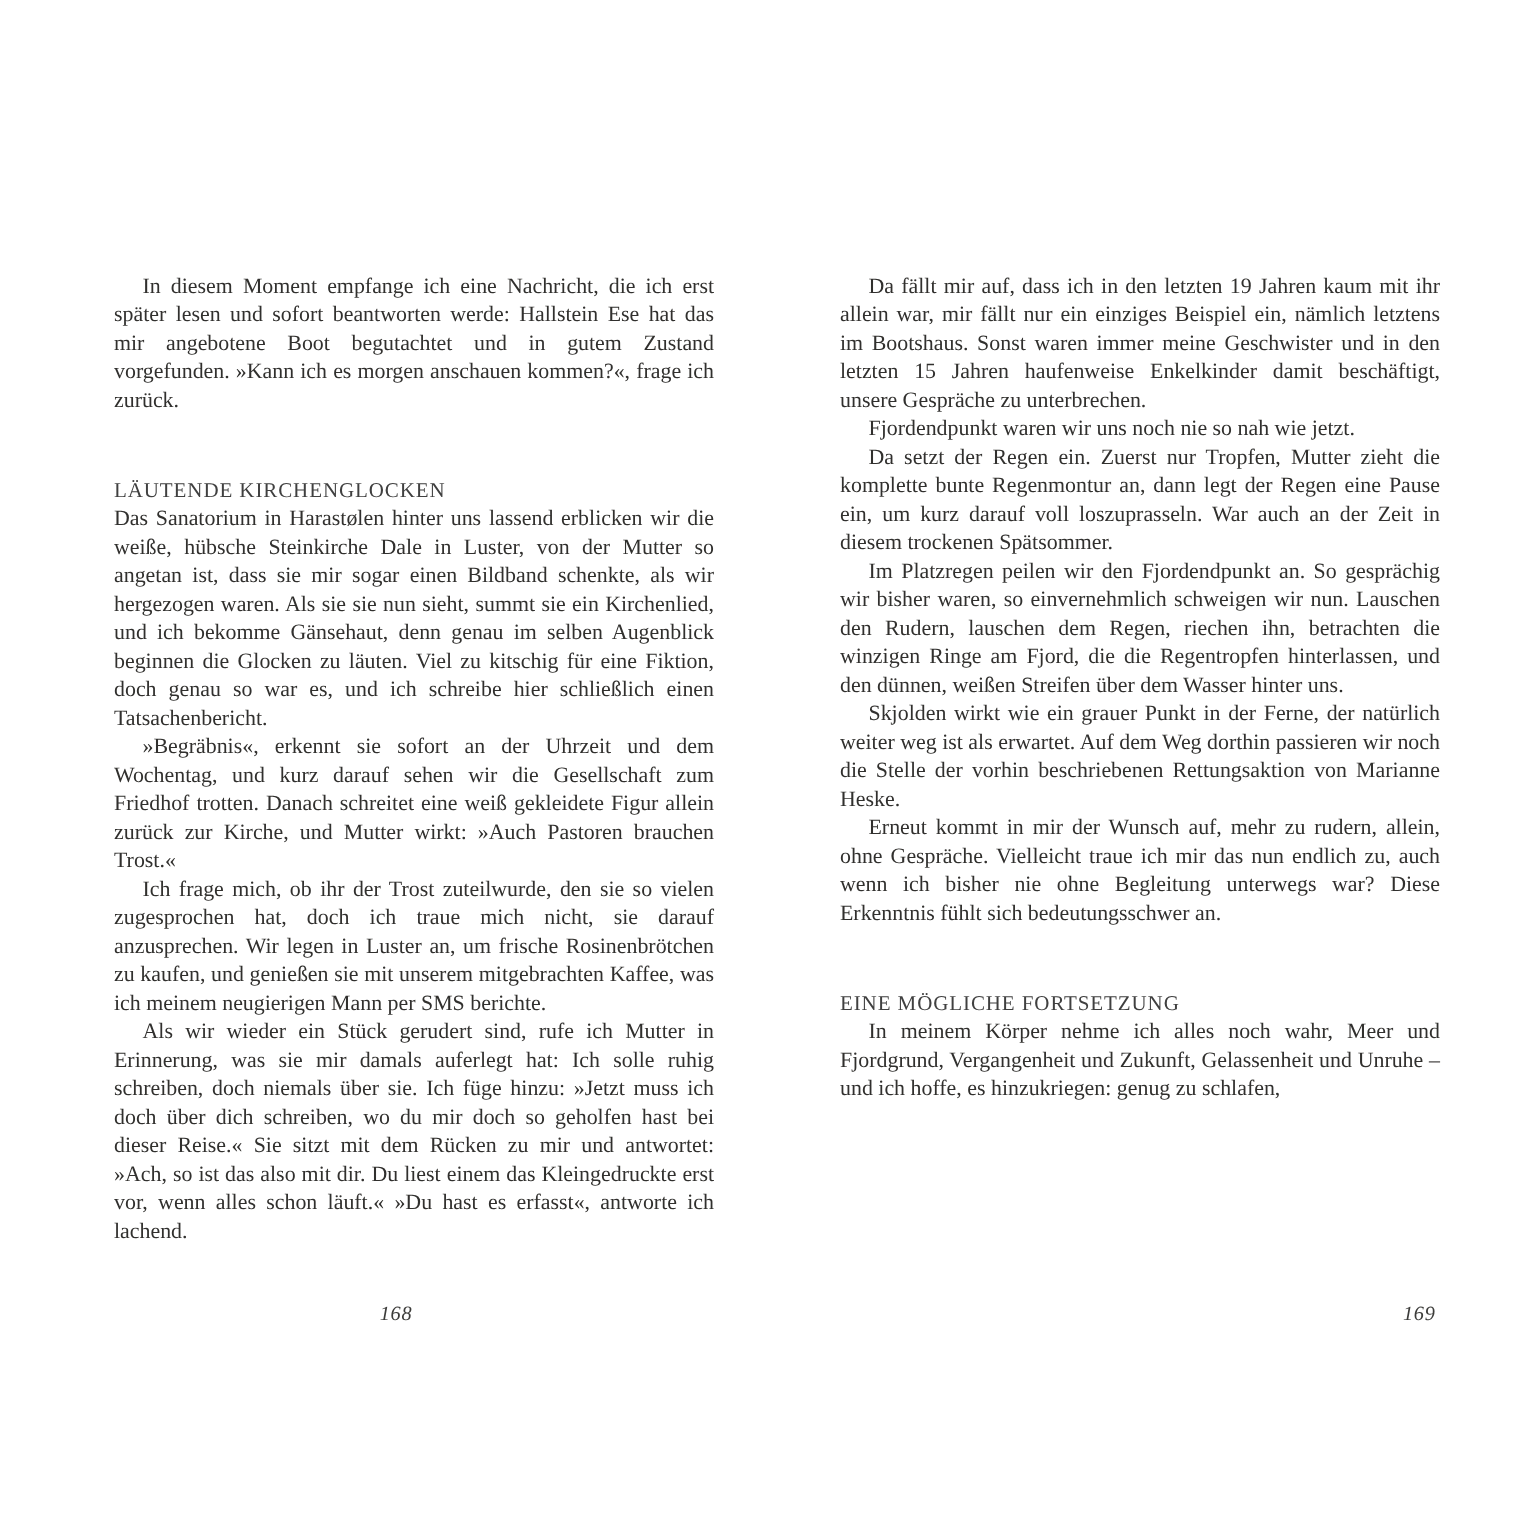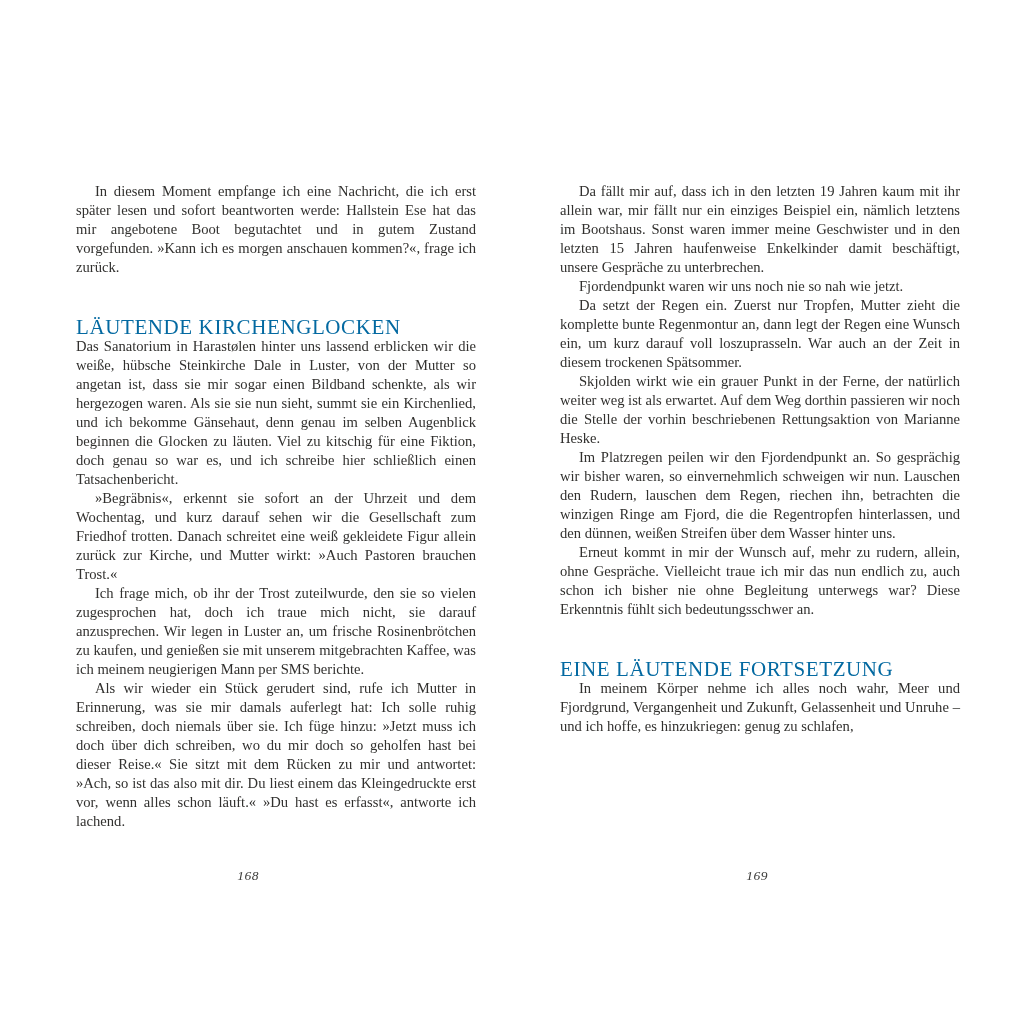--- a/index.html
+++ b/index.html
@@ -34,38 +34,38 @@
   .col-right { left: 560px; }
   .text-column p {
     margin: 0;
     padding: 0;
   }
   .text-column p.indent {
     text-indent: 19px;
   }
   .section-heading {
     margin: 41px 0 0 0;
-    font-size: 21px;
+    font-size: 14px;
     font-weight: 400;
     letter-spacing: 0.6px;
-    color: #0369a1;
+    color: #404040;
     line-height: 19px;
   }
   .page-number {
     position: absolute;
     top: 868px;
     width: 400px;
     text-align: center;
     font-style: italic;
     font-size: 13.5px;
     color: #3c3c3a;
     letter-spacing: 0.5px;
   }
-  .pn-left  { left: 48px; font-style: italic;  }
-  .pn-right { left: 557px; }
+  .pn-left  { left: 64px; font-style: italic;  }
+  .pn-right { left: 557px; text-align: right; }
 </style>
 </head>
 <body>
 
 <main class="spread">
 
   <section>
     <div class="text-column col-left" lang="de">
       <p class="indent">In diesem Moment empfange ich eine Nachricht, die ich erst später lesen und sofort beantworten werde: Hallstein Ese hat das mir angebotene Boot begutachtet und in gutem Zustand vorgefunden. »Kann ich es morgen anschauen kommen?«, frage ich zurück.</p>
       <h2 class="section-heading">LÄUTENDE KIRCHENGLOCKEN</h2>
@@ -74,23 +74,23 @@
       <p class="indent">Ich frage mich, ob ihr der Trost zuteilwurde, den sie so vielen zugesprochen hat, doch ich traue mich nicht, sie darauf anzusprechen. Wir legen in Luster an, um frische Rosinenbrötchen zu kaufen, und genießen sie mit unserem mitgebrachten Kaffee, was ich meinem neugierigen Mann per SMS berichte.</p>
       <p class="indent">Als wir wieder ein Stück gerudert sind, rufe ich Mutter in Erinnerung, was sie mir damals auferlegt hat: Ich solle ruhig schreiben, doch niemals über sie. Ich füge hinzu: »Jetzt muss ich doch über dich schreiben, wo du mir doch so geholfen hast bei dieser Reise.« Sie sitzt mit dem Rücken zu mir und antwortet: »Ach, so ist das also mit dir. Du liest einem das Kleingedruckte erst vor, wenn alles schon läuft.« »Du hast es erfasst«, antworte ich lachend.</p>
     </div>
     <div class="page-number pn-left">168</div>
   </section>
 
   <section>
     <div class="text-column col-right" lang="de">
       <p class="indent">Da fällt mir auf, dass ich in den letzten 19 Jahren kaum mit ihr allein war, mir fällt nur ein einziges Beispiel ein, nämlich letztens im Bootshaus. Sonst waren immer meine Geschwister und in den letzten 15 Jahren haufenweise Enkelkinder damit beschäftigt, unsere Gespräche zu unterbrechen.</p>
       <p class="indent">Fjordendpunkt waren wir uns noch nie so nah wie jetzt.</p>
-      <p class="indent">Da setzt der Regen ein. Zuerst nur Tropfen, Mutter zieht die komplette bunte Regenmontur an, dann legt der Regen eine Wunsch ein, um kurz darauf voll loszuprasseln. War auch an der Zeit in diesem trockenen Spätsommer.</p>
+      <p class="indent">Da setzt der Regen ein. Zuerst nur Tropfen, Mutter zieht die komplette bunte Regenmontur an, dann legt der Regen eine Pause ein, um kurz darauf voll loszuprasseln. War auch an der Zeit in diesem trockenen Spätsommer.</p>
+      <p class="indent">Im Platzregen peilen wir den Fjordendpunkt an. So gesprächig wir bisher waren, so einvernehmlich schweigen wir nun. Lauschen den Rudern, lauschen dem Regen, riechen ihn, betrachten die winzigen Ringe am Fjord, die die Regentropfen hinterlassen, und den dünnen, weißen Streifen über dem Wasser hinter uns.</p>
       <p class="indent">Skjolden wirkt wie ein grauer Punkt in der Ferne, der natürlich weiter weg ist als erwartet. Auf dem Weg dorthin passieren wir noch die Stelle der vorhin beschriebenen Rettungsaktion von Marianne Heske.</p>
-      <p class="indent">Im Platzregen peilen wir den Fjordendpunkt an. So gesprächig wir bisher waren, so einvernehmlich schweigen wir nun. Lauschen den Rudern, lauschen dem Regen, riechen ihn, betrachten die winzigen Ringe am Fjord, die die Regentropfen hinterlassen, und den dünnen, weißen Streifen über dem Wasser hinter uns.</p>
-      <p class="indent">Erneut kommt in mir der Wunsch auf, mehr zu rudern, allein, ohne Gespräche. Vielleicht traue ich mir das nun endlich zu, auch schon ich bisher nie ohne Begleitung unterwegs war? Diese Erkenntnis fühlt sich bedeutungsschwer an.</p>
-      <h2 class="section-heading">EINE LÄUTENDE FORTSETZUNG</h2>
+      <p class="indent">Erneut kommt in mir der Wunsch auf, mehr zu rudern, allein, ohne Gespräche. Vielleicht traue ich mir das nun endlich zu, auch wenn ich bisher nie ohne Begleitung unterwegs war? Diese Erkenntnis fühlt sich bedeutungsschwer an.</p>
+      <h2 class="section-heading">EINE MÖGLICHE FORTSETZUNG</h2>
       <p class="indent">In meinem Körper nehme ich alles noch wahr, Meer und Fjordgrund, Vergangenheit und Zukunft, Gelassenheit und Unruhe – und ich hoffe, es hinzukriegen: genug zu schlafen,</p>
     </div>
     <div class="page-number pn-right">169</div>
   </section>
 
 </main>
 
 </body></html>

